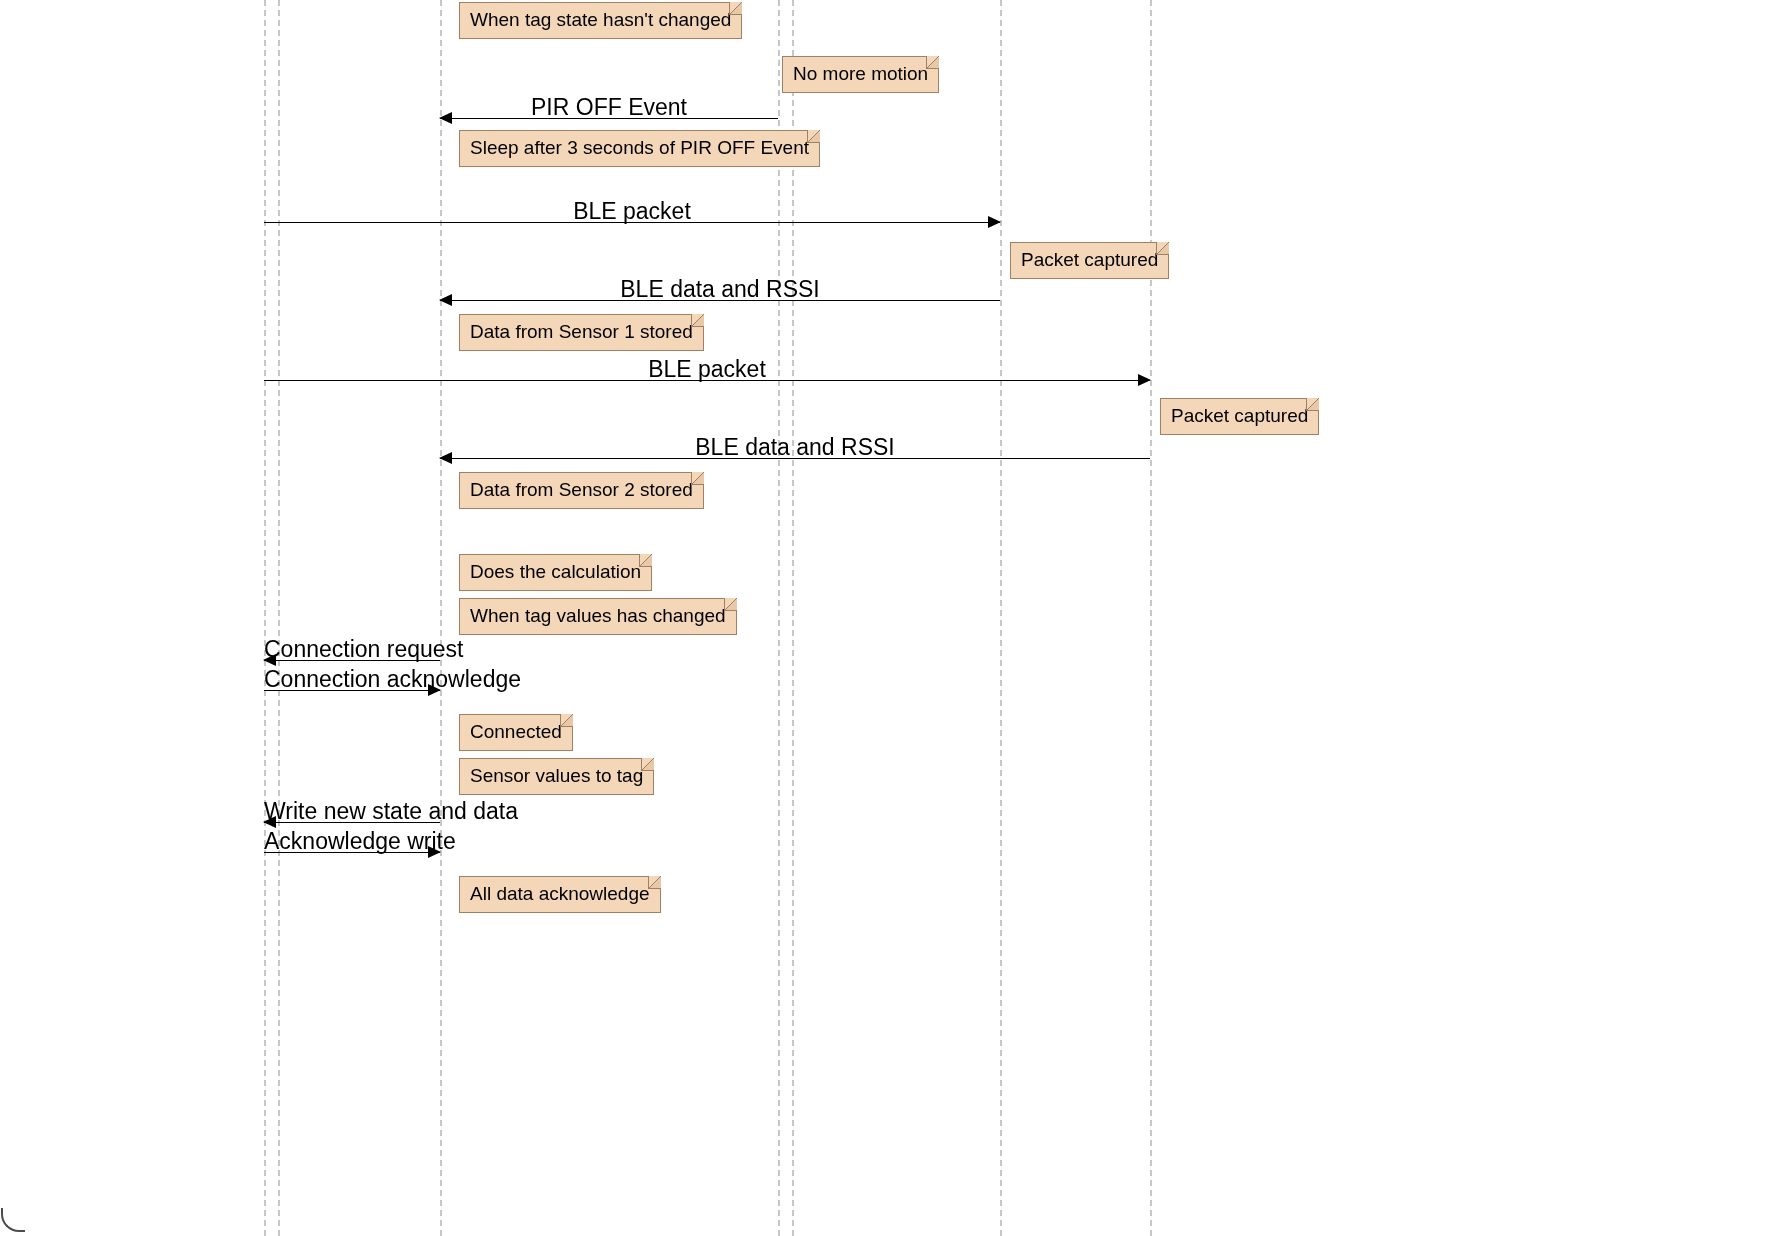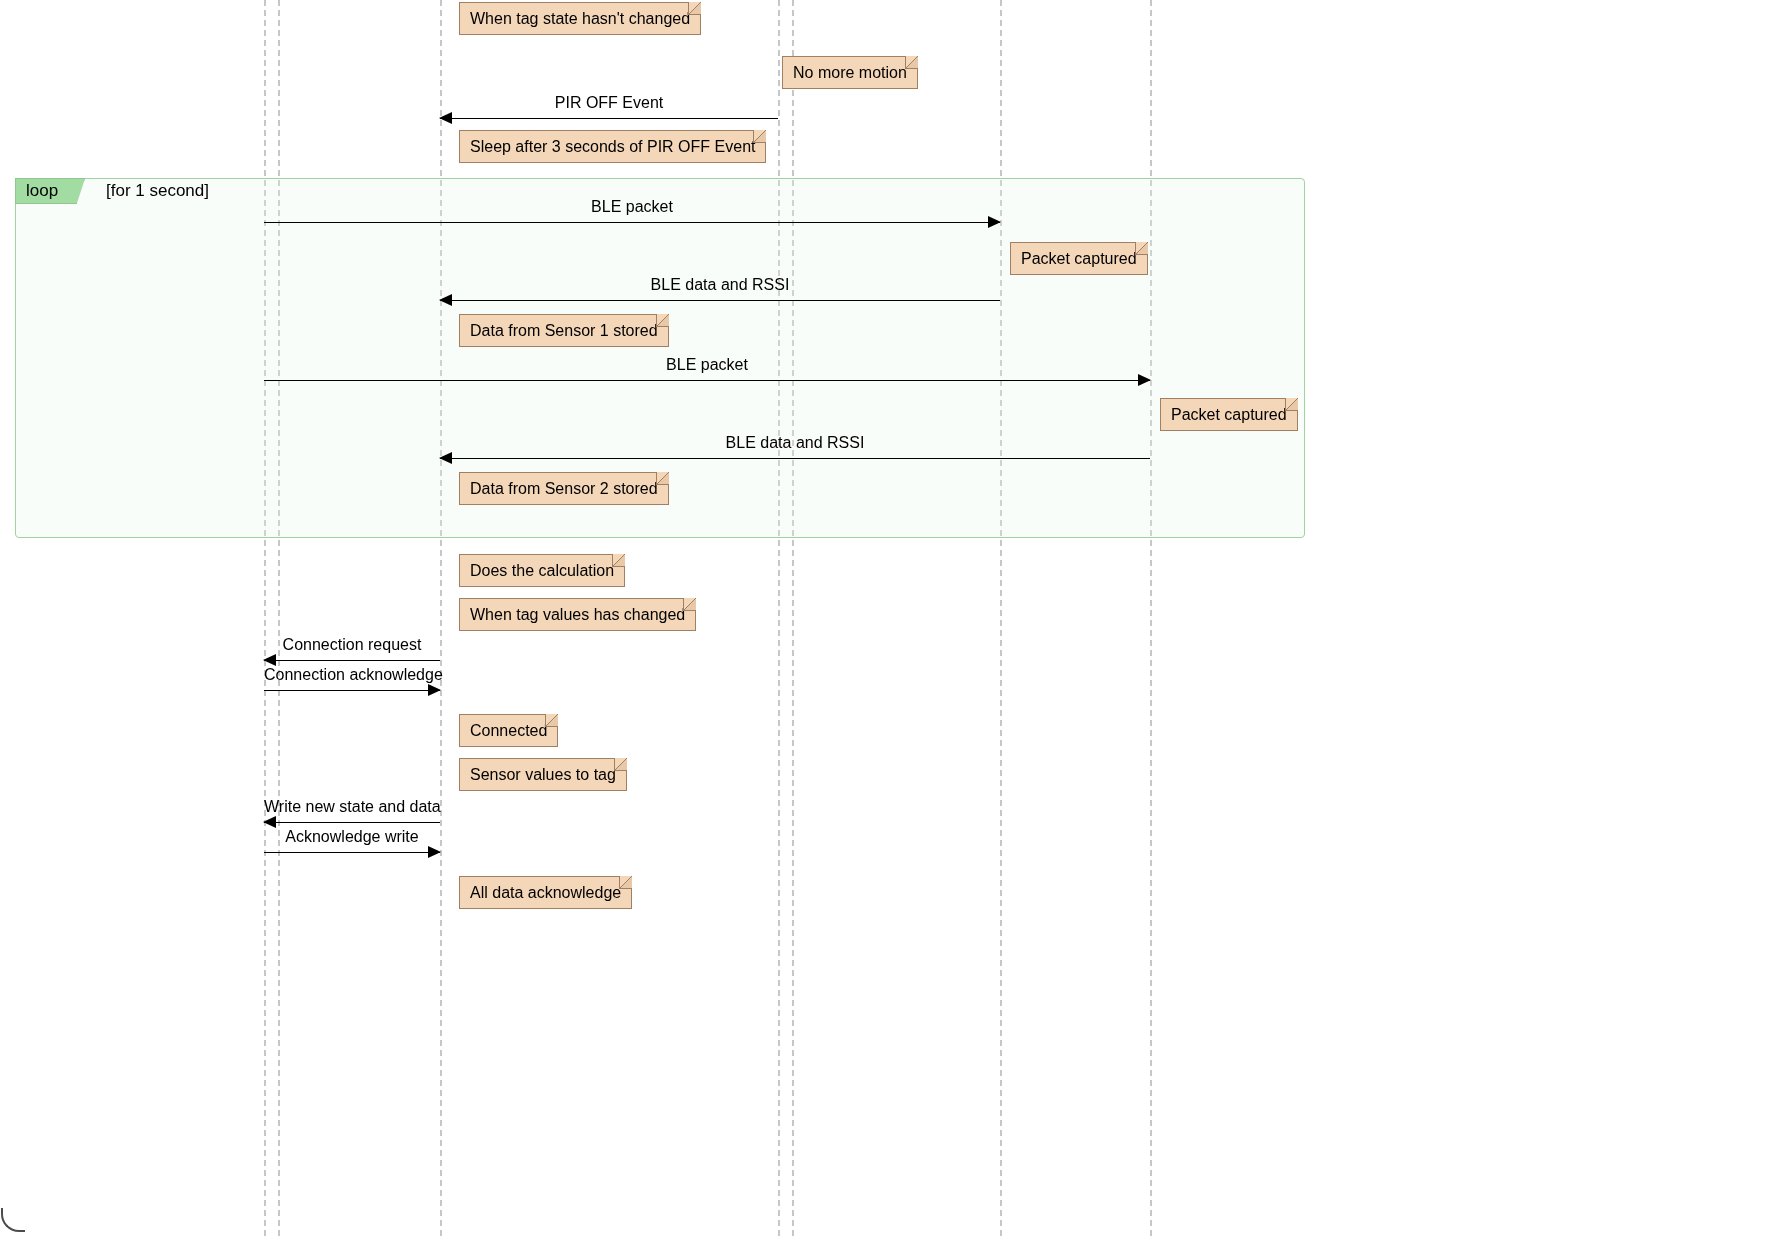--- a/index.html
+++ b/index.html
@@ -7,21 +7,21 @@
   
   .lifeline {
     position:absolute; top:0; bottom:0; width:0;
     border-left:2px dashed #c7c7c7;
   }
   
   .note {
     position:absolute;
     background:#f4d6b9;
     border:1px solid #a08064;
-    font-size:16px;
+    font-size:19px;
     color:#000;
     padding:6px 10px 6px 10px;
     box-sizing:border-box;
     line-height:1.2;
   }
   .note::after {
     content:"";
     position:absolute;
     top:-1px; right:-1px;
     width:12px; height:12px;
@@ -33,21 +33,21 @@
   .message {
     position:absolute;
     height:28px;
   }
   .message .line {
     position:absolute; top:22px; left:0; right:0; height:0;
     border-top:1.5px solid #000;
   }
   .message .label {
     position:absolute; top:-2px; left:0; right:0; text-align:center;
-    font-size:16px; color:#000;
+    font-size:23px; color:#000;
     white-space:nowrap;
   }
   .arrow-right, .arrow-left {
     position:absolute; top:16px; width:0; height:0;
   }
   .arrow-right {
     right:-1px;
     border-top:6px solid transparent;
     border-bottom:6px solid transparent;
     border-left:13px solid #000;
@@ -101,24 +101,20 @@
   <div class="note" style="left:459px; top:2px">When tag state hasn't changed</div>
   <div class="note" style="left:782px; top:56px">No more motion</div>
 
   <div class="message" style="left:440px; top:96px; width:338px">
     <span class="label">PIR OFF Event</span>
     <div class="line"></div>
     <div class="arrow-left"></div>
   </div>
   <div class="note" style="left:459px; top:130px">Sleep after 3 seconds of PIR OFF Event</div>
 
-  <div class="fragment" style="left:15px; top:178px; width:1290px; height:360px">
-    <div class="tab">loop</div>
-    <div class="guard">[for 1 second]</div>
-  </div>
 
   <div class="message" style="left:264px; top:200px; width:736px">
     <span class="label">BLE packet</span>
     <div class="line"></div>
     <div class="arrow-right"></div>
   </div>
   <div class="note" style="left:1010px; top:242px">Packet captured</div>
   <div class="message" style="left:440px; top:278px; width:560px">
     <span class="label">BLE data and RSSI</span>
     <div class="line"></div>

